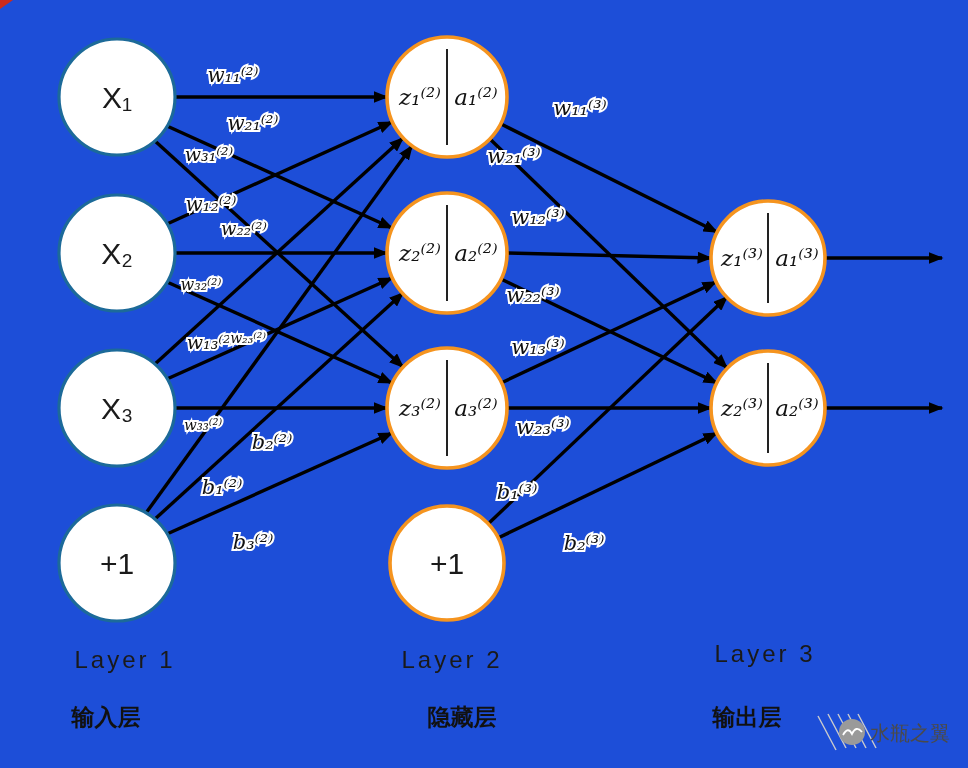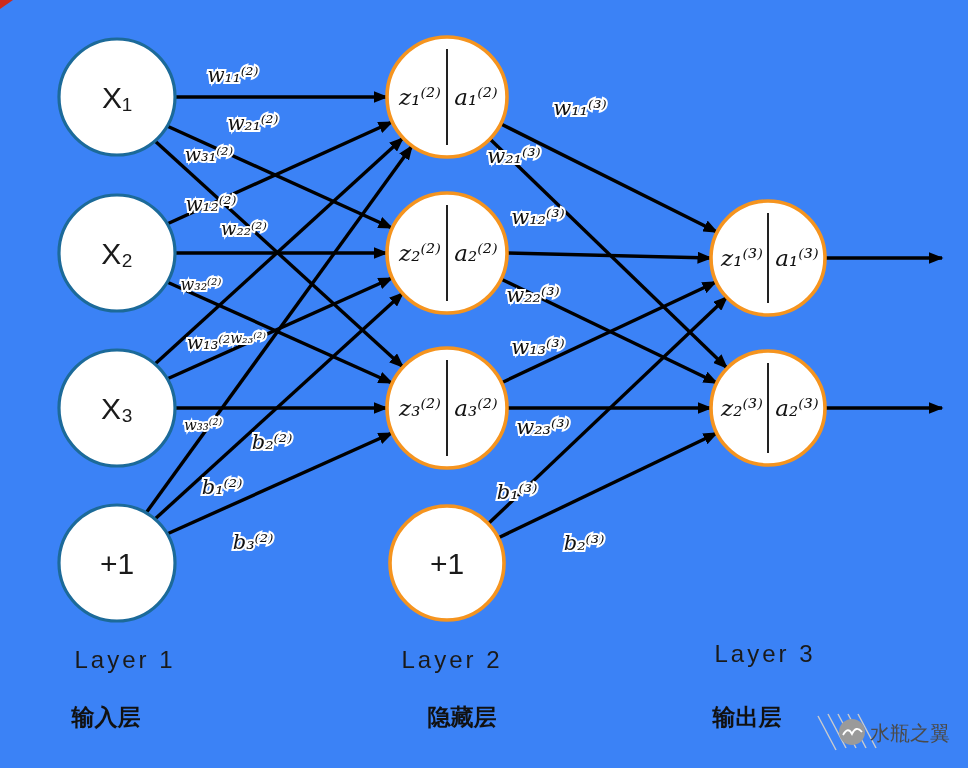--- a/index.html
+++ b/index.html
@@ -1,16 +1,16 @@
 <!DOCTYPE html>
 <html><head>
 <meta charset="utf-8">
 <style>
   html,body{margin:0;padding:0;background:#ffffff;}
-  .stage{width:968px;height:768px;position:relative;background:#3b82f6;overflow:hidden;}
+  .stage{width:968px;height:768px;position:relative;background:#1d4ed8;overflow:hidden;}
   svg{display:block;}
   text{fill:#111;}
   .node-sans{font-family:"Liberation Sans",sans-serif;font-size:30px;fill:#1a1a1a;}
   .math{font-family:"DejaVu Serif",serif;font-style:italic;fill:#111;}
   .node-math{font-size:23px;}
   .wlabel{paint-order:stroke;stroke:#ffffff;stroke-width:4px;}
   .fs20{font-size:20px;} .fs21{font-size:21px;} .fs19{font-size:19px;}
   .fs18{font-size:18px;} .fs16{font-size:16px;} .fs15{font-size:15px;} .fs14{font-size:14px;}
   .layer-en{font-family:"Liberation Sans",sans-serif;font-size:24px;letter-spacing:3px;fill:#1a1a1a;}
   .layer-zh{font-family:"DejaVu Sans",sans-serif;font-weight:bold;font-size:23px;fill:#111;}

